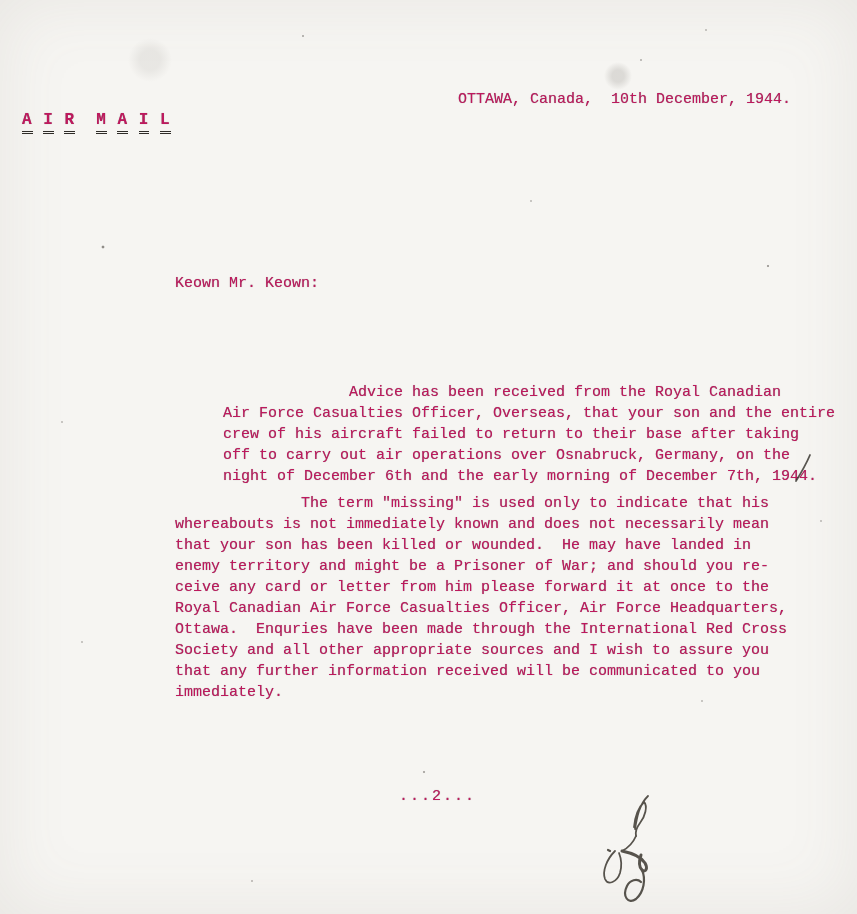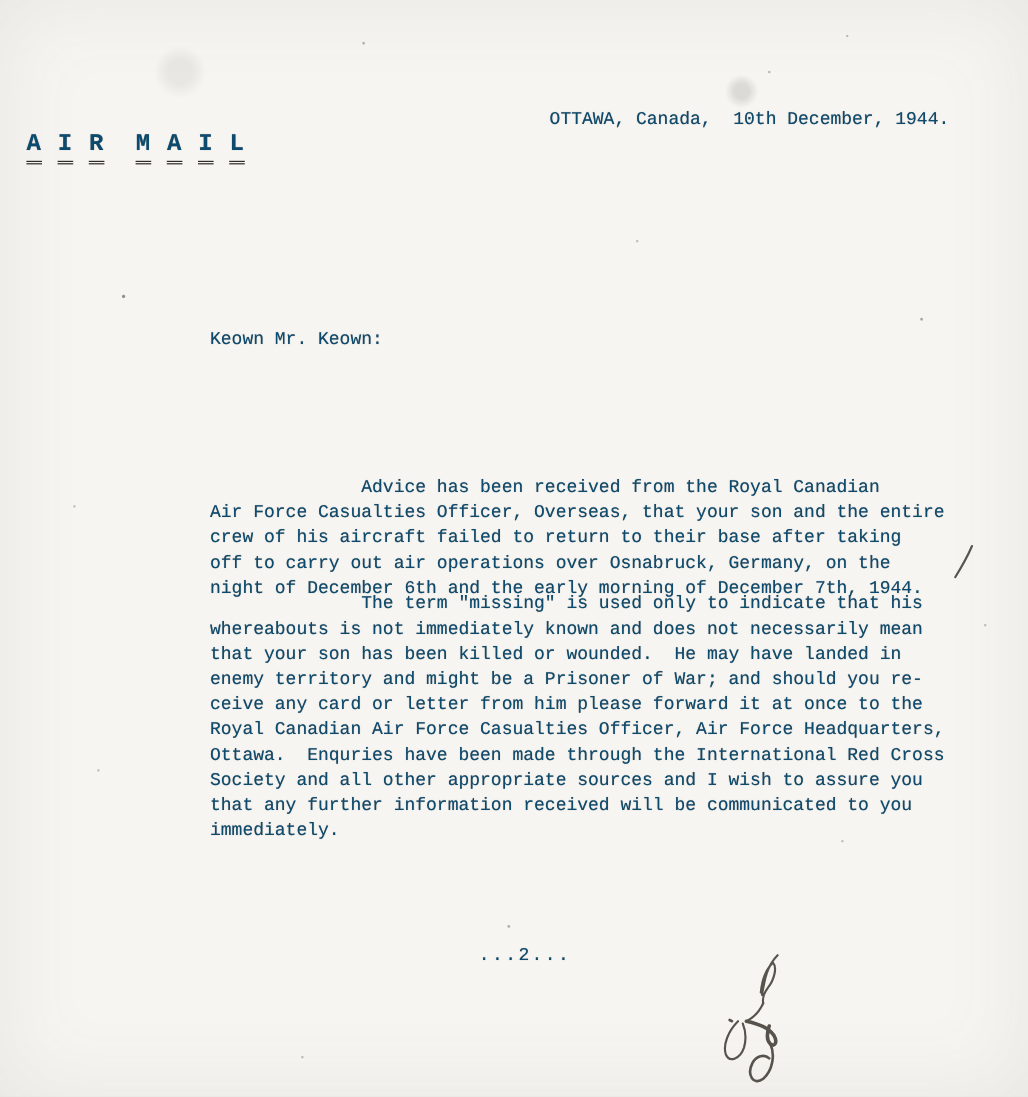--- a/index.html
+++ b/index.html
@@ -5,21 +5,21 @@
   html, body { margin: 0; padding: 0; background: #e9e8e5; }
   .paper {
     position: relative;
     width: 857px;
     height: 914px;
     background: #f6f5f2;
     overflow: hidden;
     font-family: "Liberation Mono", monospace;
     font-size: 15px;
     line-height: 21px;
-    color: #0c4a6e;
+    color: #be185d;
     text-shadow: 0 0 0.7px rgba(47,44,40,0.55);
     box-shadow: inset 0 0 70px rgba(120,112,100,0.10);
   }
   
   .paper::before {
     content: "";
     position: absolute;
     inset: 0;
     pointer-events: none;
     background-image:
@@ -37,35 +37,35 @@
       radial-gradient(circle at 62px 422px,  rgba(70,65,60,0.30) 0.6px, transparent 1.4px),
       radial-gradient(circle at 618px 76px,  rgba(100,95,88,0.18) 6px,  transparent 14px),
       radial-gradient(circle at 150px 60px,  rgba(110,105,98,0.10) 10px, transparent 22px);
   }
   .date {
     position: absolute; left: 458px; top: 89px;
     white-space: pre;
   }
   .airmail {
     position: absolute; left: 22px; top: 110px;
-    font-weight: bold; font-size: 20px;
+    font-weight: bold; font-size: 16px;
     white-space: pre; letter-spacing: 1px; text-align: center;
   }
   .airmail .ul {
     border-bottom: 3px double #2f2c28;
     padding-bottom: 2px;
   }
   .address, .para {
     position: absolute; left: 175px; margin: 0;
     font: inherit; white-space: pre;
   }
   .address { top: 197px; }
   .salutation { position: absolute; left: 175px; top: 273px; white-space: pre; }
   .p1 { top: 303px; }
-  .p2 { top: 396px; }
+  .p2 { top: 382px; margin-left: 48px; }
   .p3 { top: 493px; }
   .pagemark {
     position: absolute; left: 399px; top: 786px;
     letter-spacing: 2px; white-space: pre;
   }
   .slash-mark { position: absolute; left: 792px; top: 452px; }
   .sig-mark   { position: absolute; left: 575px; top: 793px; }
 </style>
 </head>
 <body>

